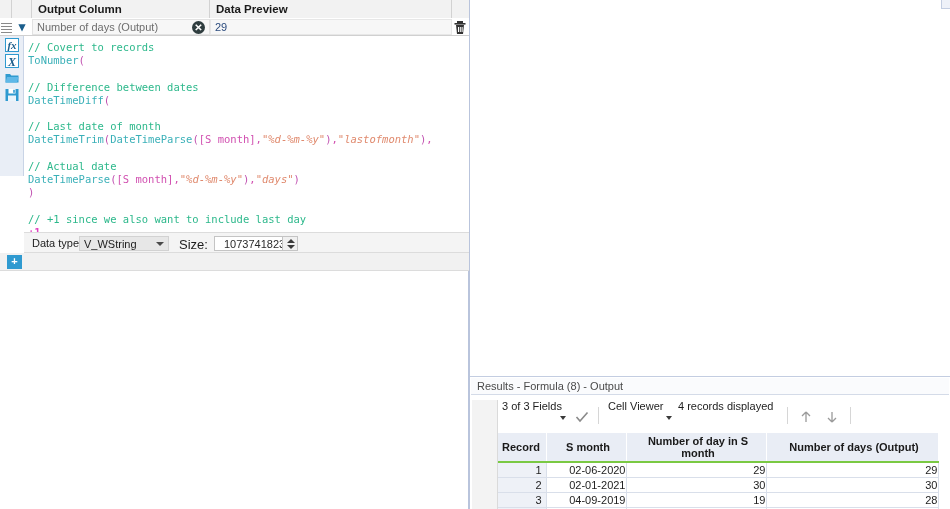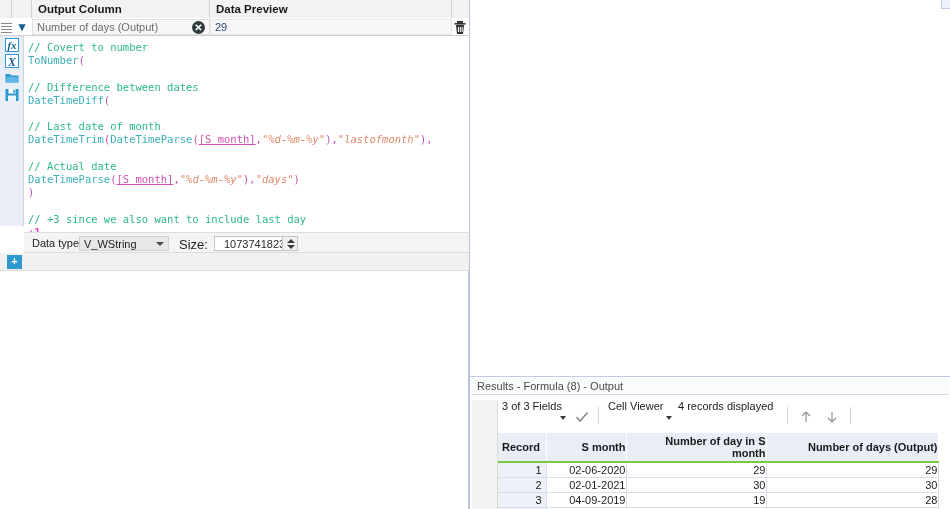--- a/index.html
+++ b/index.html
@@ -75,21 +75,21 @@
     left:210px;top:19px;width:242px;height:16px;
     background:#f7f7f7;border:1px solid #e7e7e7;box-sizing:border-box;
     line-height:15px;padding-left:4px;color:#2b4b7e;font-size:11px;
   }
   #trash-icon{
     left:452px;top:20px;width:16px;height:15px;
   }
 
   
   #icon-rail{
-    left:0;top:36px;width:24px;height:190px;
+    left:0;top:36px;width:24px;height:140px;
     background:#e9eef6;
     border-right:1px solid #c9d4e6;
     box-sizing:border-box;
   }
   .rail-btn{
     position:absolute;left:5px;width:14px;height:14px;
     box-sizing:border-box;
   }
   .rail-btn svg{display:block;}
   #rail-fx{top:2px;}
@@ -108,21 +108,21 @@
     margin:0;padding:5px 0 0 4px;
     font-family:"DejaVu Sans Mono","Liberation Mono",monospace;
     font-size:10.5px;
     line-height:13.2px;
     white-space:pre;
     color:#222;
   }
   .c-comment{color:#2cb88b;}
   .c-func{color:#3ab0b8;}
   .c-punct{color:#d14fb0;}
-  .c-field{color:#d14fb0;text-decoration:underline;}
+  .c-field{color:#d14fb0;}
   .c-str{color:#e08a6e;font-style:italic;}
   .c-paren{color:#c050b0;}
   .c-num{color:#e040c0;font-weight:bold;}
 
   
   #datatype-bar{
     left:24px;top:232px;width:445px;height:21px;
     background:#f4f4f4;
     border-top:1px solid #dcdcdc;
     border-bottom:1px solid #dcdcdc;
@@ -230,21 +230,21 @@
   #res-table{
     left:498px;top:433px;width:452px;height:76px;
     box-sizing:border-box;
   }
   table.rt{border-collapse:collapse;width:440px;table-layout:fixed;}
   table.rt th{
     background:#e9edf5;
     border-bottom:2px solid #7ac943;
     border-right:1px solid #ffffff;
     font-size:11px;font-weight:bold;color:#1a1a1a;
-    text-align:right;padding:2px 0 2px 4px;height:14px;
+    text-align:center;padding:2px 0 2px 4px;height:14px;
     box-sizing:border-box;
   }
   table.rt th.c0{text-align:left;}
   table.rt td{
     border-bottom:1px solid #d9dfea;
     border-right:1px solid #d9dfea;
     font-size:11px;color:#1d1d1d;
     padding:1px 0 1px 4px;height:14px;
     background:#ffffff;
     box-sizing:border-box;
@@ -327,34 +327,34 @@
       <svg width="14" height="14" viewBox="0 0 14 14">
         <rect x="0.5" y="1" width="13" height="12" fill="#2f9ad0"></rect>
         <rect x="3.5" y="1" width="7" height="4.5" fill="#ffffff"></rect>
         <rect x="8.2" y="1.8" width="1.6" height="3" fill="#2f9ad0"></rect>
         <rect x="3" y="7.5" width="8" height="5.5" fill="#eaf4fb"></rect>
       </svg>
     </div>
   </div>
 
   <div class="abs" id="formula-editor">
-    <pre id="code"><span class="c-comment">// Covert to number</span>
+    <pre id="code"><span class="c-comment">// Covert to records</span>
 <span class="c-func">ToNumber</span><span class="c-paren">(</span>
 
 <span class="c-comment">// Difference between dates</span>
 <span class="c-func">DateTimeDiff</span><span class="c-paren">(</span>
 
 <span class="c-comment">// Last date of month</span>
 <span class="c-func">DateTimeTrim</span><span class="c-paren">(</span><span class="c-func">DateTimeParse</span><span class="c-paren">(</span><span class="c-field">[S month]</span><span class="c-punct">,</span><span class="c-str">"%d-%m-%y"</span><span class="c-paren">)</span><span class="c-punct">,</span><span class="c-str">"lastofmonth"</span><span class="c-paren">)</span><span class="c-punct">,</span>
 
 <span class="c-comment">// Actual date</span>
 <span class="c-func">DateTimeParse</span><span class="c-paren">(</span><span class="c-field">[S month]</span><span class="c-punct">,</span><span class="c-str">"%d-%m-%y"</span><span class="c-paren">)</span><span class="c-punct">,</span><span class="c-str">"days"</span><span class="c-paren">)</span>
 <span class="c-paren">)</span>
 
-<span class="c-comment">// +3 since we also want to include last day</span>
+<span class="c-comment">// +1 since we also want to include last day</span>
 <span class="c-num">+1</span></pre>
   </div>
 
   <div class="abs" id="datatype-bar">
     <div class="abs" id="dt-label">Data type:</div>
     <div class="abs" id="dt-select">
       <span>V_WString</span>
       <span id="dt-caret"></span>
     </div>
     <div class="abs" id="size-label">Size:</div>

